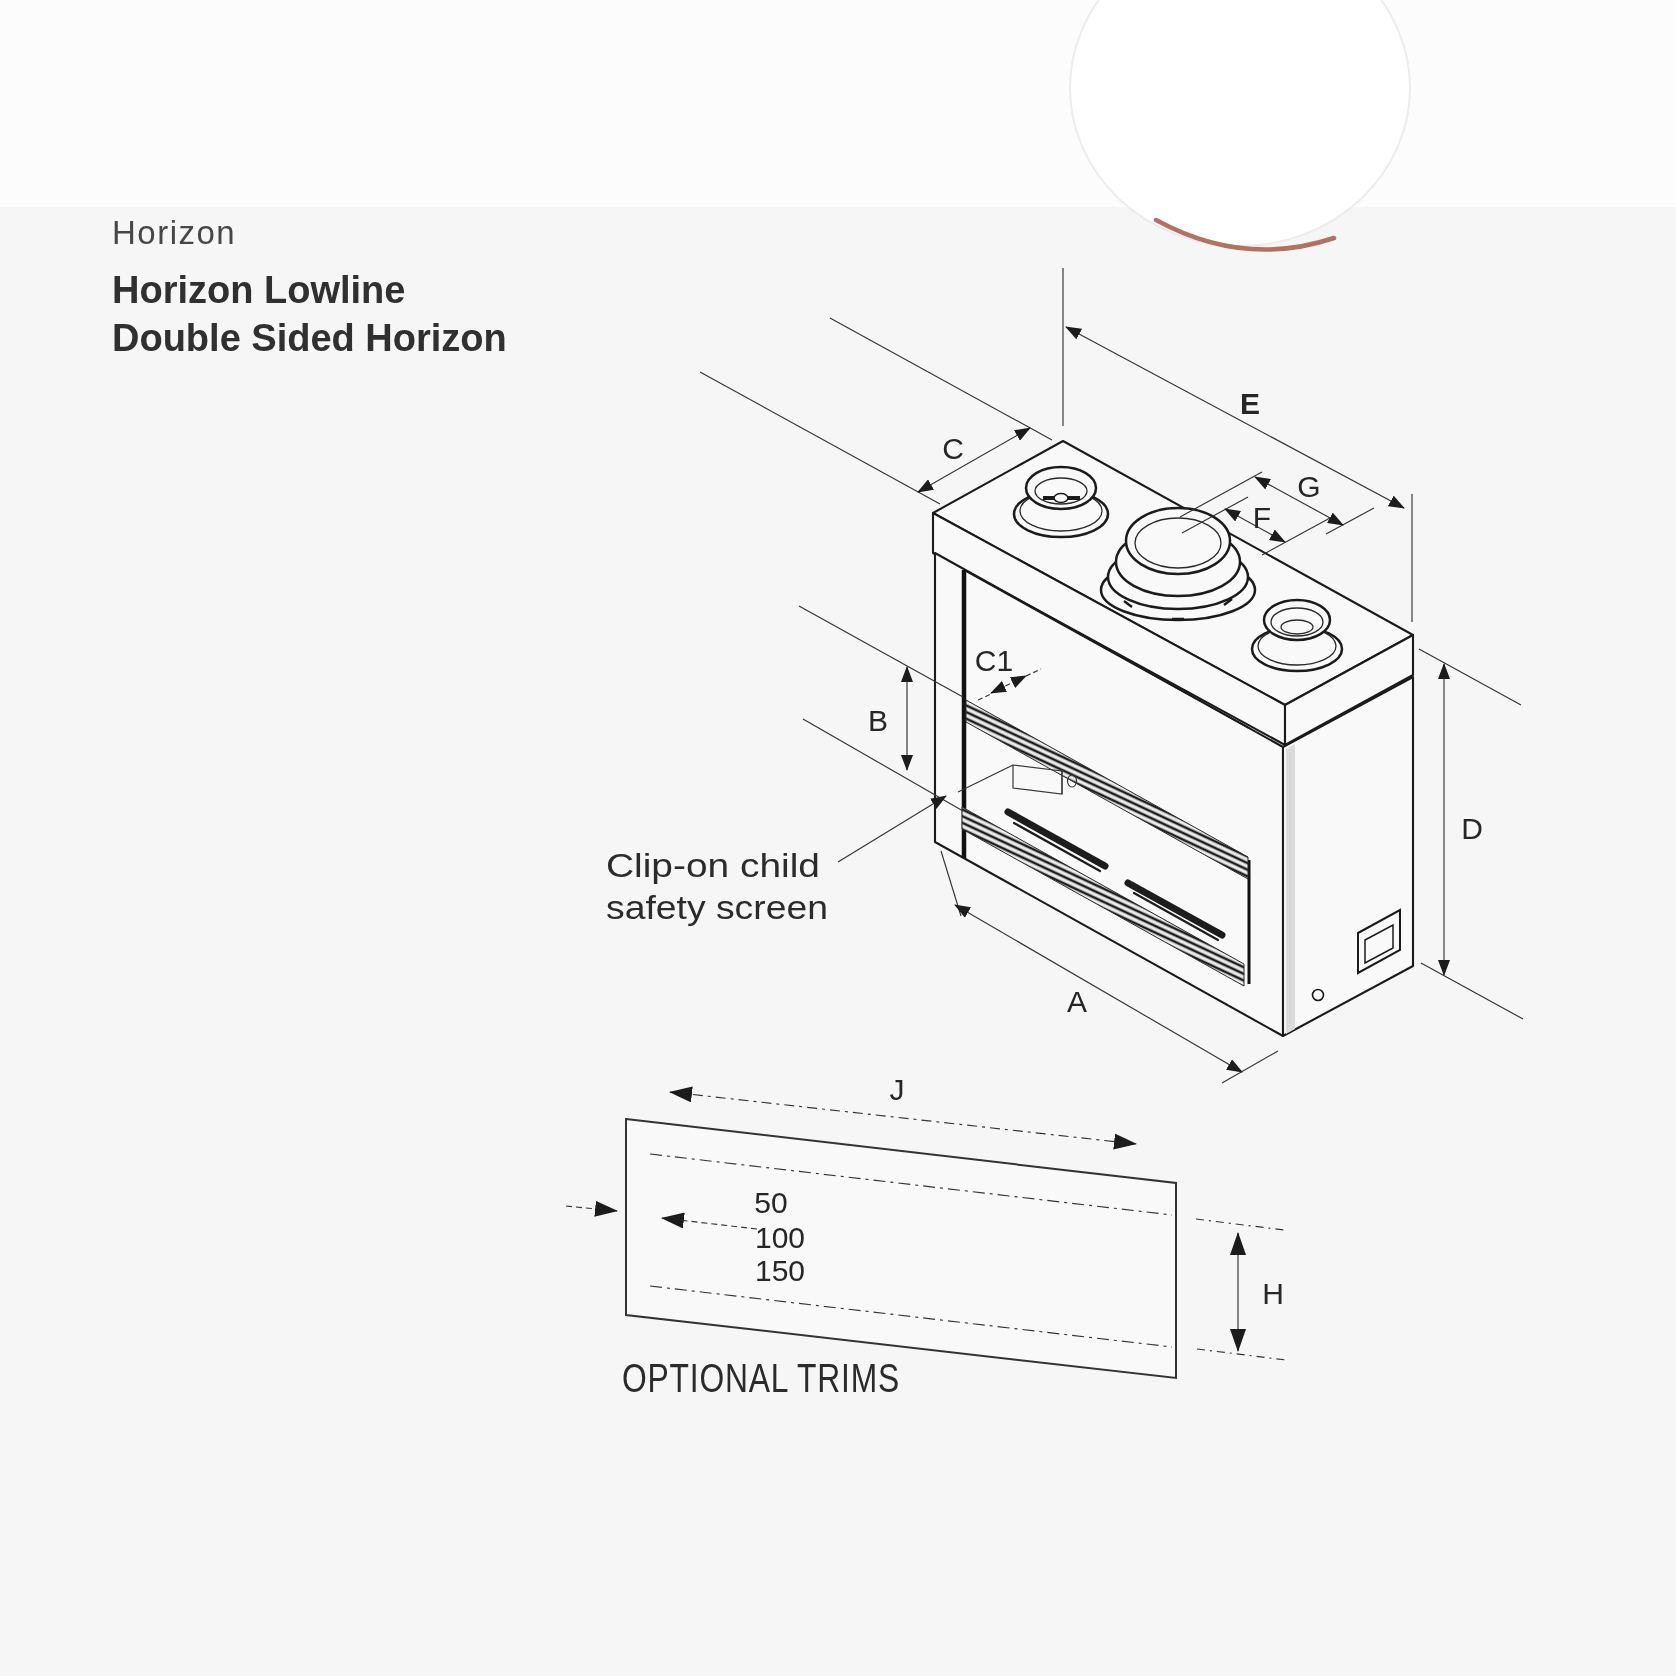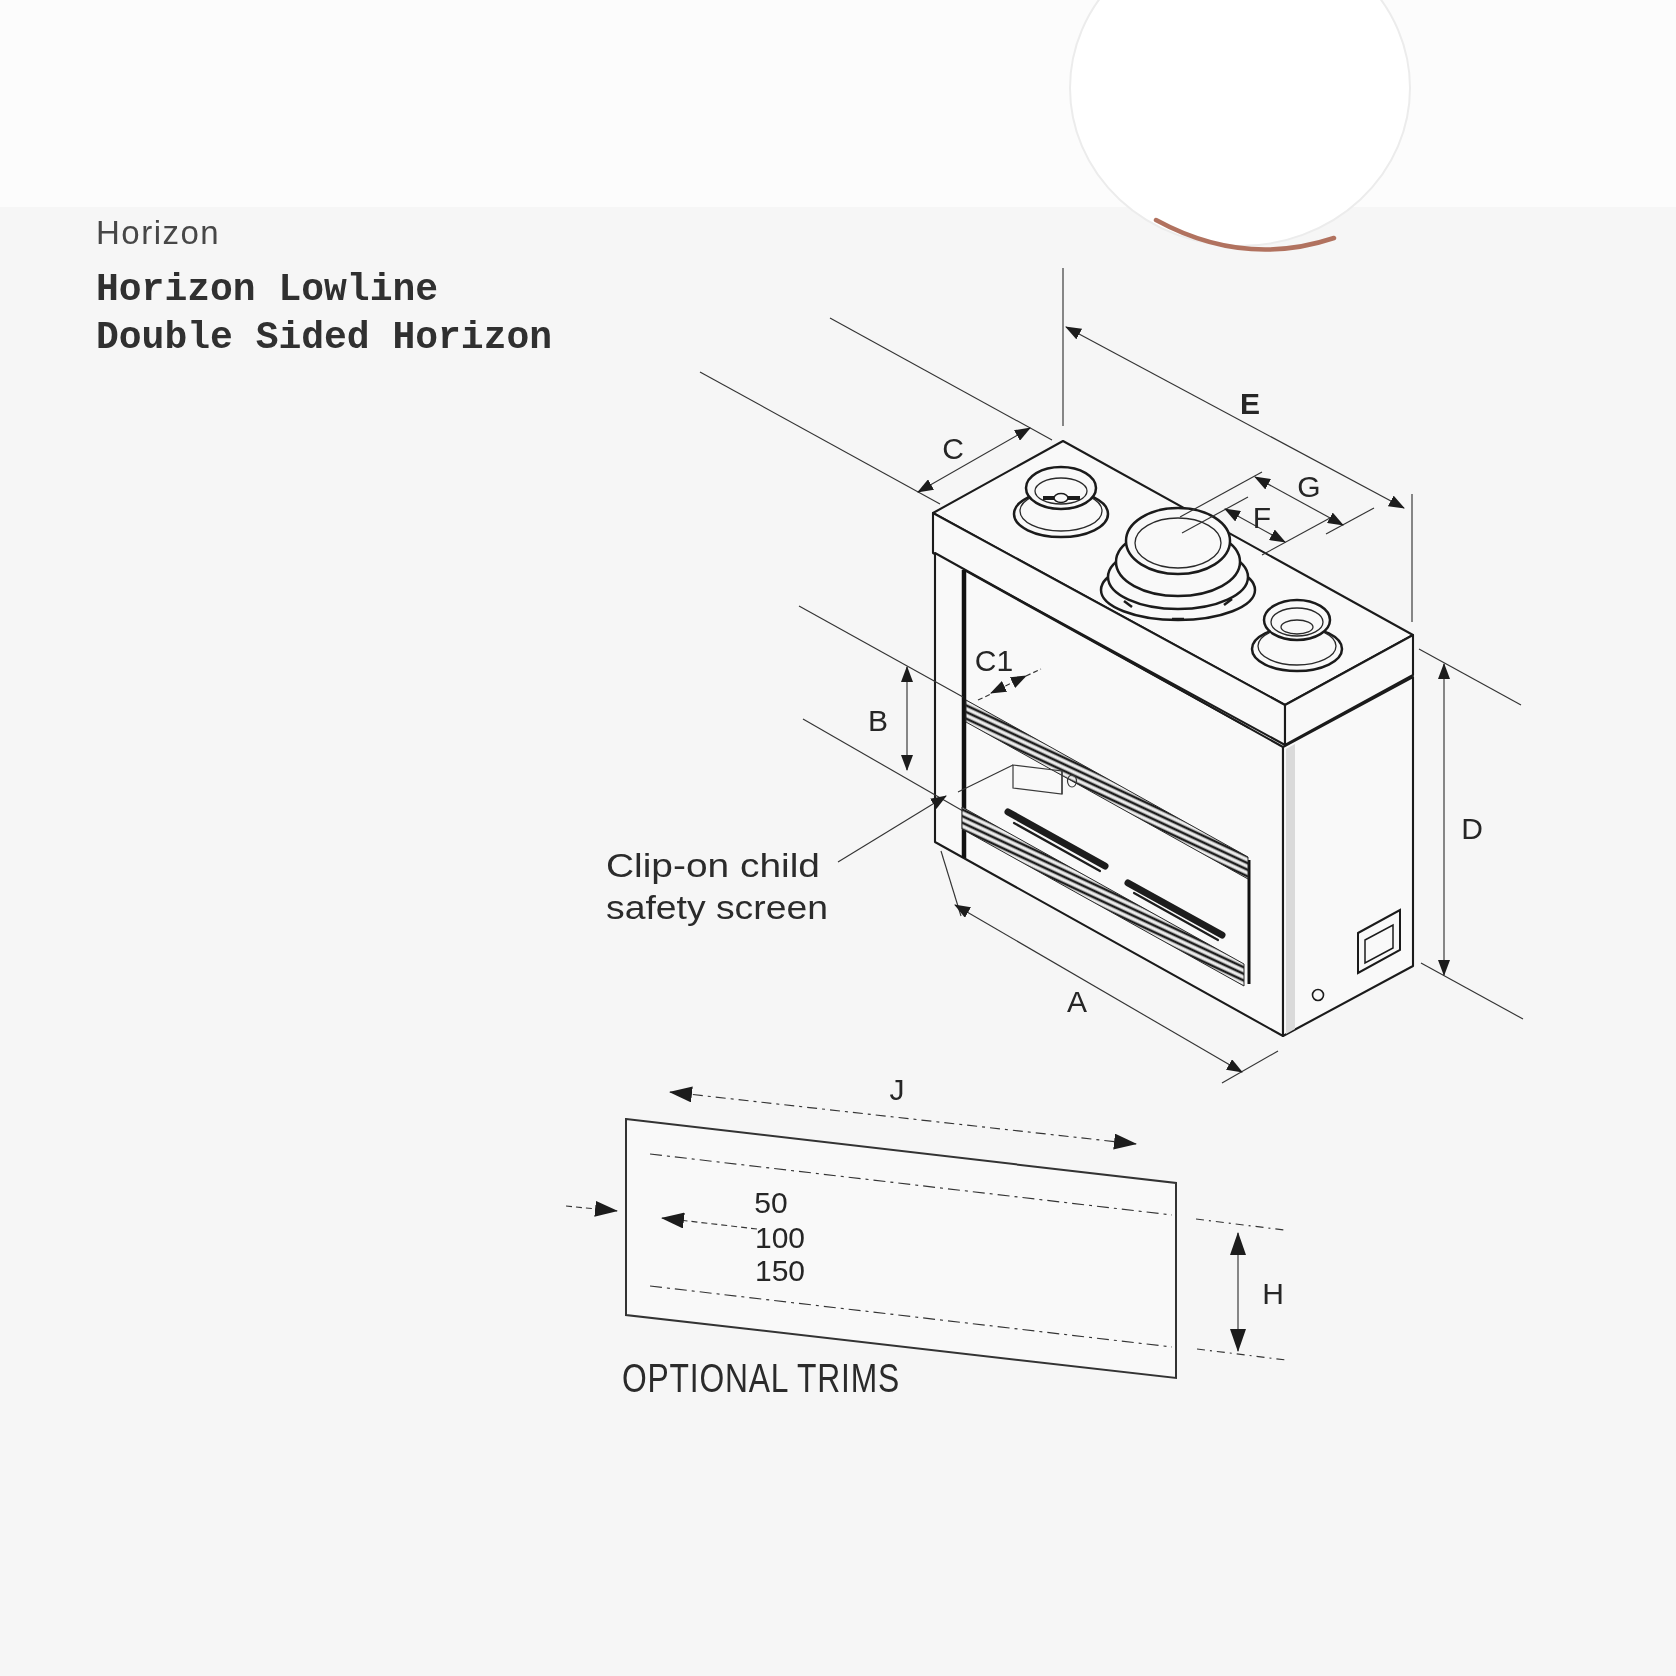--- a/index.html
+++ b/index.html
@@ -2,23 +2,23 @@
 <html><head>
 <meta charset="utf-8">
 <style>
   html,body{margin:0;padding:0;background:#e9e9e9;}
   .stage{
     position:relative;width:1676px;height:1676px;
     background:#f6f6f6;overflow:hidden;
     font-family:"Liberation Sans", sans-serif;
   }
   .topband{position:absolute;left:0;top:0;width:1676px;height:207px;background:#fcfcfc;}
-  .header{position:absolute;left:96px;top:214px;color:#323232;}
+  .header{position:absolute;left:112px;top:214px;color:#323232;}
   .eyebrow{font-size:33px;font-weight:400;letter-spacing:1.5px;color:#474747;margin:0 0 14px 0;}
-  .title{font-size:38px;font-weight:700;line-height:48px;color:#303030;margin:0;font-family:Liberation Mono, monospace;}
+  .title{font-size:38px;font-weight:700;line-height:48px;color:#303030;margin:0;}
   svg{position:absolute;left:0;top:0;}
   .face{fill:#f9f9f9;stroke:#1b1b1b;stroke-width:2.1;stroke-linejoin:round;}
   .coll{fill:#f9f9f9;stroke:#1b1b1b;stroke-width:2.5;}
   .collthin{fill:none;stroke:#2a2a2a;stroke-width:1.3;}
   .dml{fill:none;stroke:#343434;stroke-width:1.15;}
   .dim{fill:#262626;font-size:30px;}
   .note{fill:#2b2b2b;font-size:33px;}
   .caption{fill:#2b2b2b;font-size:40px;letter-spacing:1px;}
 </style>
 </head>

